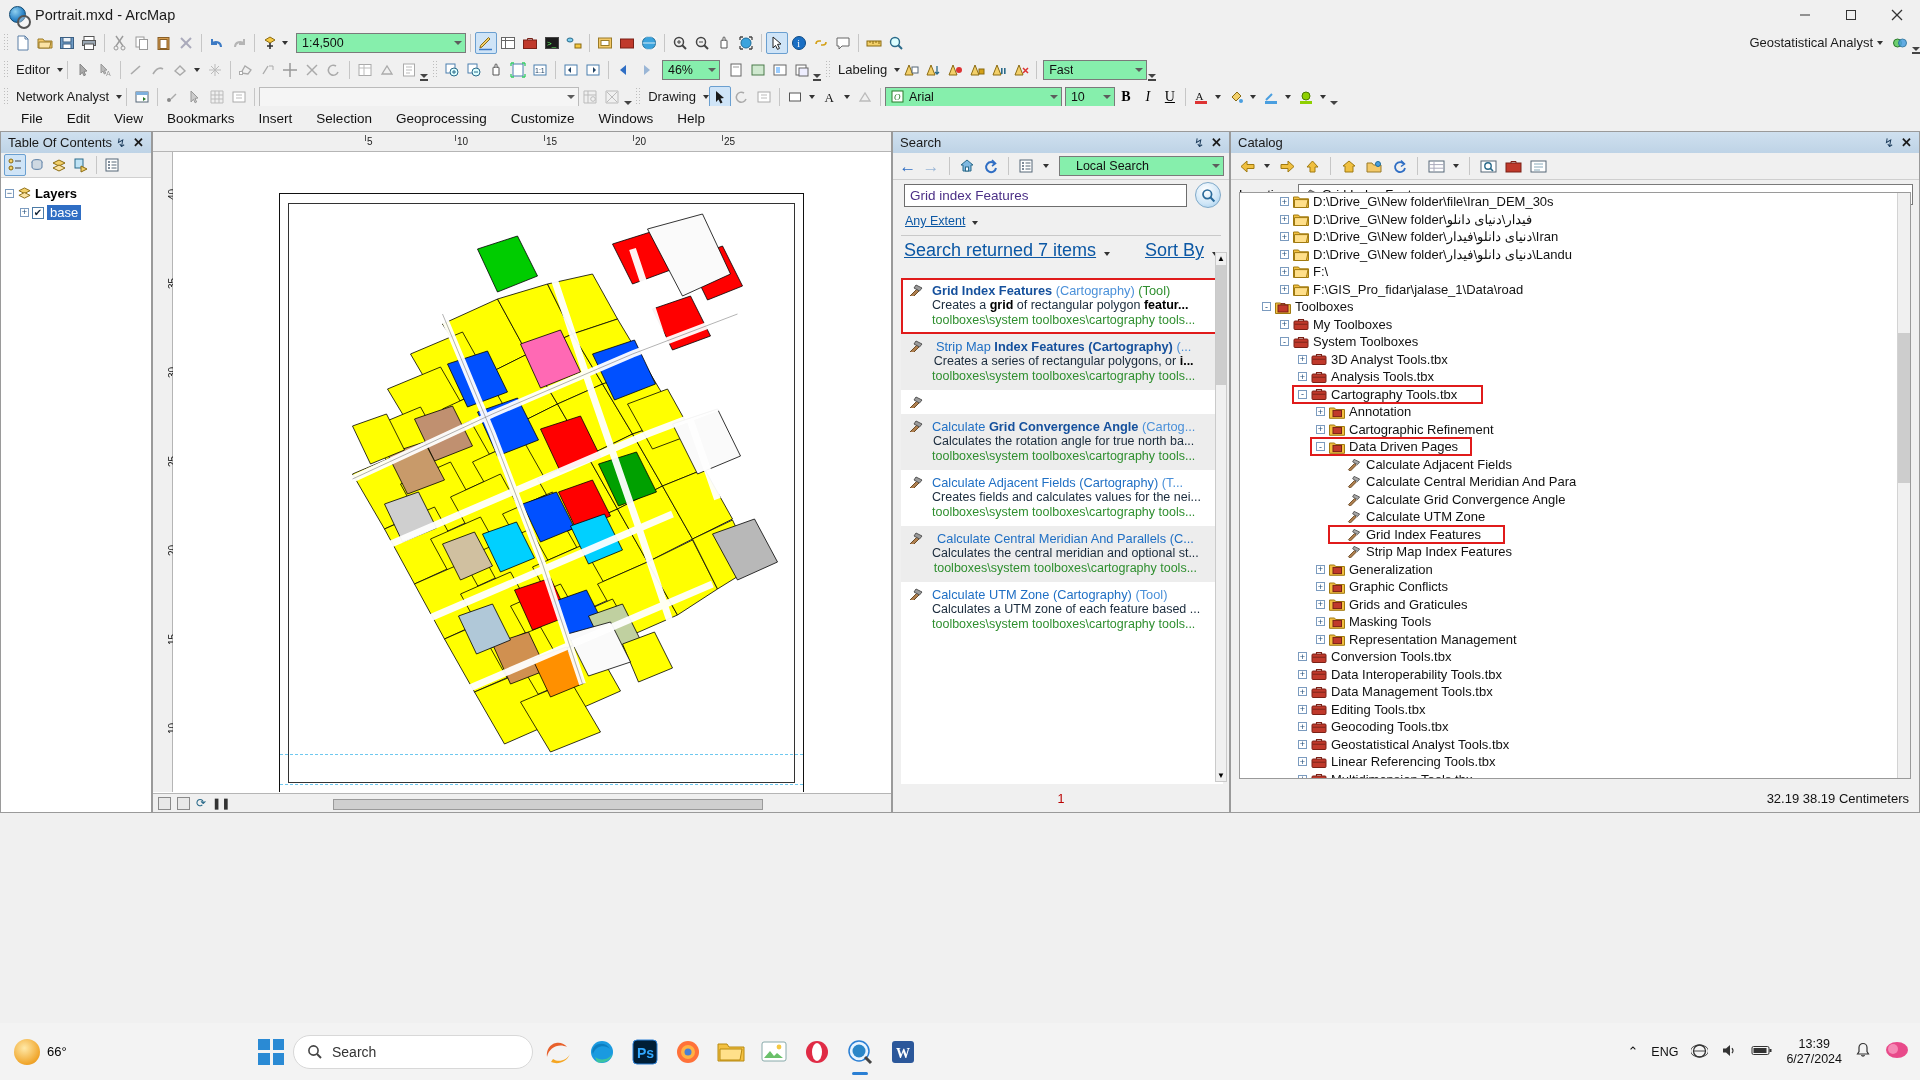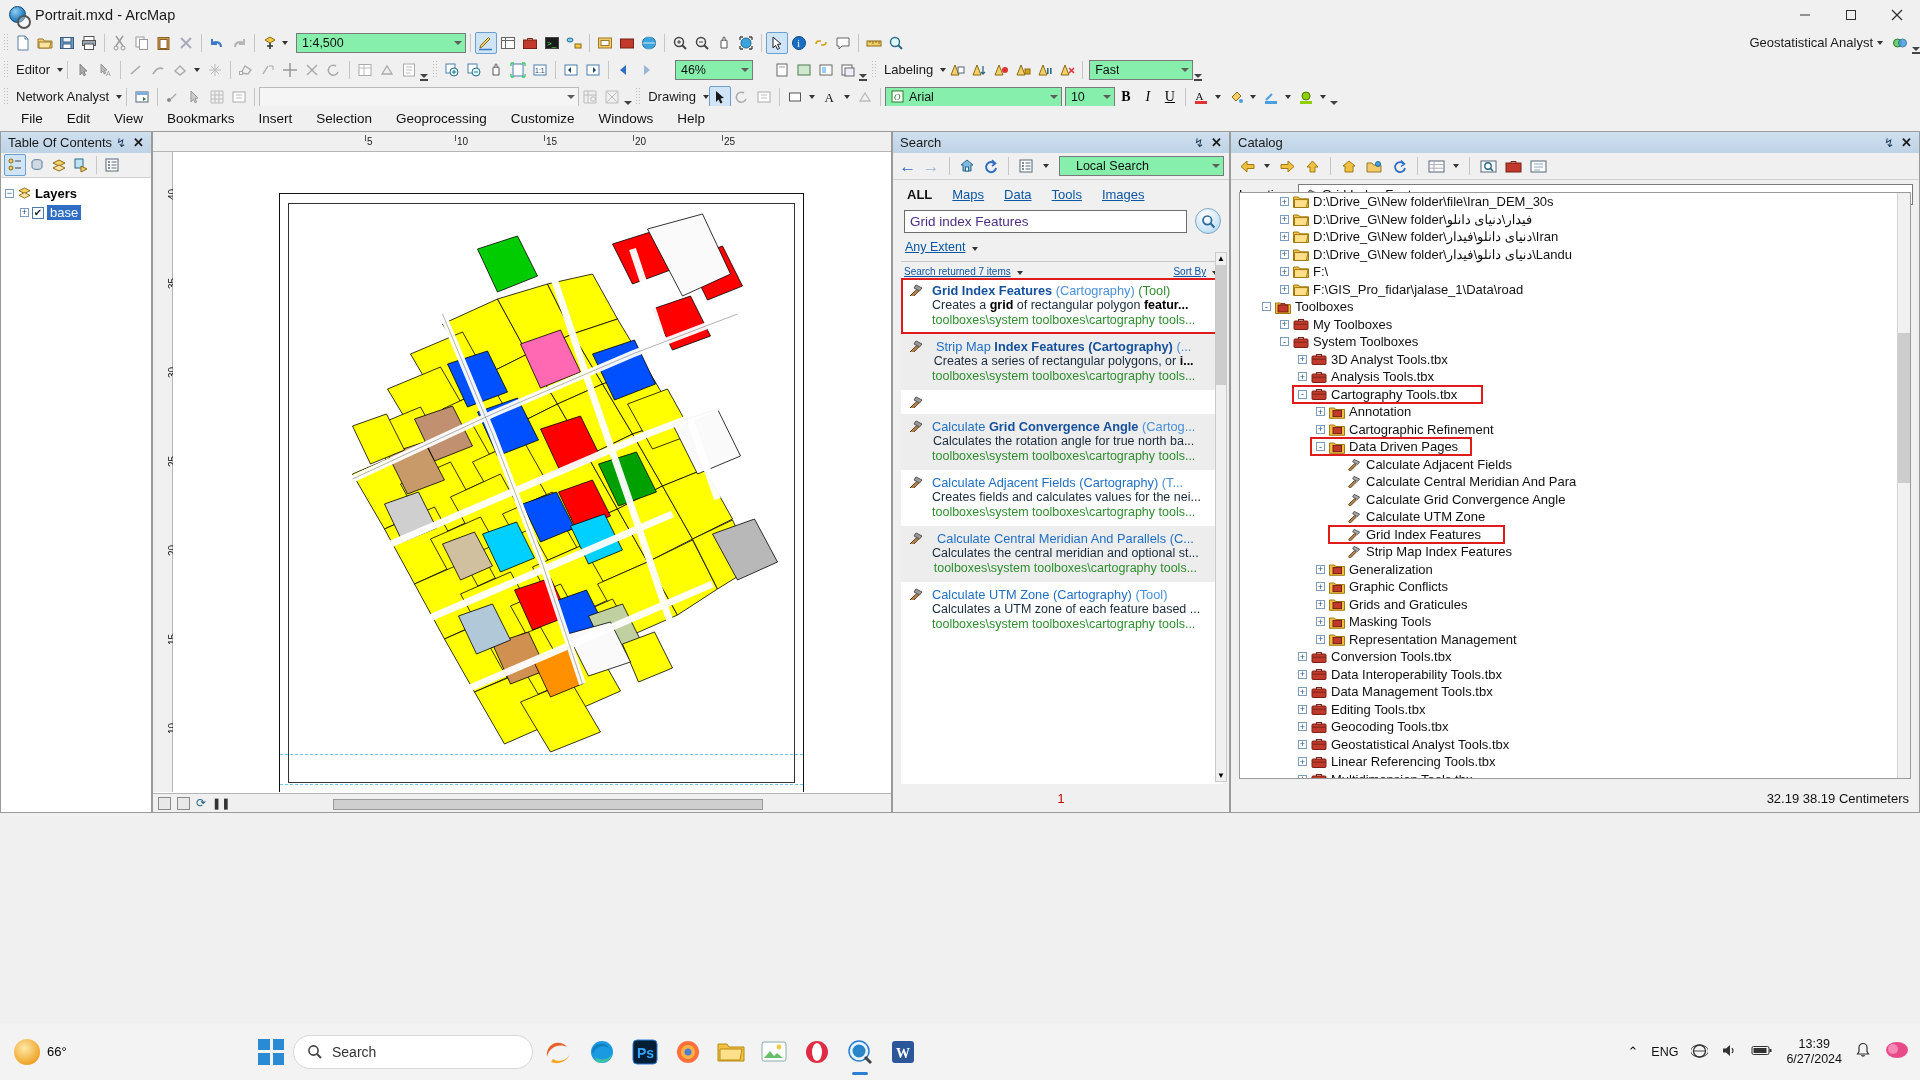--- a/index.html
+++ b/index.html
@@ -128,21 +128,21 @@
   .sinputrow { display:flex; align-items:center; padding:2px 8px 0 11px; gap:8px; }
   .sinput { flex:1; height:23px; border:1px solid #6d6d6d; background:#fff;
             font-size:13.5px; color:#4b2f86; padding:0 5px; line-height:21px; }
   .mag { width:26px;height:26px;border-radius:50%;
          background:radial-gradient(circle at 40% 30%,#ffffff,#cfe6f7 60%,#9cc9ea);
          border:1px solid #7fa9c9; display:flex;align-items:center;justify-content:center; }
   .anyext { padding:6px 0 5px 12px; font-size:12.5px; }
   .anyext a { color:#0b57a4; text-decoration:underline; }
   .resbar { display:flex; align-items:center; justify-content:space-between;
             border-top:1px solid #c9c9c9; margin:2px 8px 0 8px; padding:4px 3px 4px 3px;
-            font-size:10px; }
+            font-size:18px; }
   .resbar a { color:#0b57a4; text-decoration:underline; }
   .reslist { position:absolute; left:8px; top:146px; width:322px; height:506px;
              background:#fff; overflow:hidden; }
   .resitem { display:flex; gap:5px; padding:5px 6px 6px 7px; }
   .resitem.alt { background:#ededed;text-align:center; }
   .resitem.hl { border:2px solid #e01b1b; background:#fff; margin:0; padding:3px 4px 4px 5px; }
   .restext { min-width:0; }
   .restitle { font-size:12.8px; color:#1f6fc4; line-height:15px; white-space:nowrap; overflow:hidden; }
   .restitle b { color:#15509c; }
   .restitle .paren { color:#4a90d9; }
@@ -581,21 +581,21 @@
     <div class="btn">
       <svg width="16" height="16">
           <path d="M10 3L4 8l6 5z" fill="#2f6ec4"></path>
         </svg>
       </div>
     <div class="btn">
       <svg width="16" height="16">
           <path d="M6 3l6 5-6 5z" fill="#9ab6d6"></path>
         </svg>
       </div>
-    <div class="combo" style="width:78px;margin:0 18px;">
+    <div class="combo" style="width:58px;margin:0 5px;">
       <span class="cv">46%</span>
         <span class="ar"></span>
     </div>
     <div class="btn">
       <svg width="16" height="16">
           <rect x="3" y="2" width="10" height="12" fill="#fff" stroke="#666"></rect>
           <line x1="5" y1="5" x2="11" y2="5" stroke="#999"></line>
         </svg>
       </div>
     <div class="btn">
@@ -1057,27 +1057,20 @@
             <path d="M7.5 5h5M7.5 8h5M7.5 11h5" stroke="#567"></path>
           </svg>
         </span>
       <span class="caretdn" style="margin-right:6px;"></span>
       <span class="combo" style="width:188px;padding-left:16px;">
         <span class="cv">Local Search</span>
           <span class="ar"></span>
       </span>
     </div>
 
-    <div class="stabs">
-      <span class="t active">ALL</span>
-      <span class="t">Maps</span>
-      <span class="t">Data</span>
-      <span class="t">Tools</span>
-      <span class="t">Images</span>
-    </div>
 
     <div class="sinputrow">
       <input class="sinput" type="text" value="Grid index Features" style="">
       <span class="mag">
         <svg width="15" height="15">
             <circle cx="6.3" cy="6.3" r="4.3" fill="none" stroke="#2a6a9a" stroke-width="1.7"></circle>
             <line x1="9.6" y1="9.6" x2="13.4" y2="13.4" stroke="#2a6a9a" stroke-width="2.1"></line>
           </svg>
       </span>
     </div>

